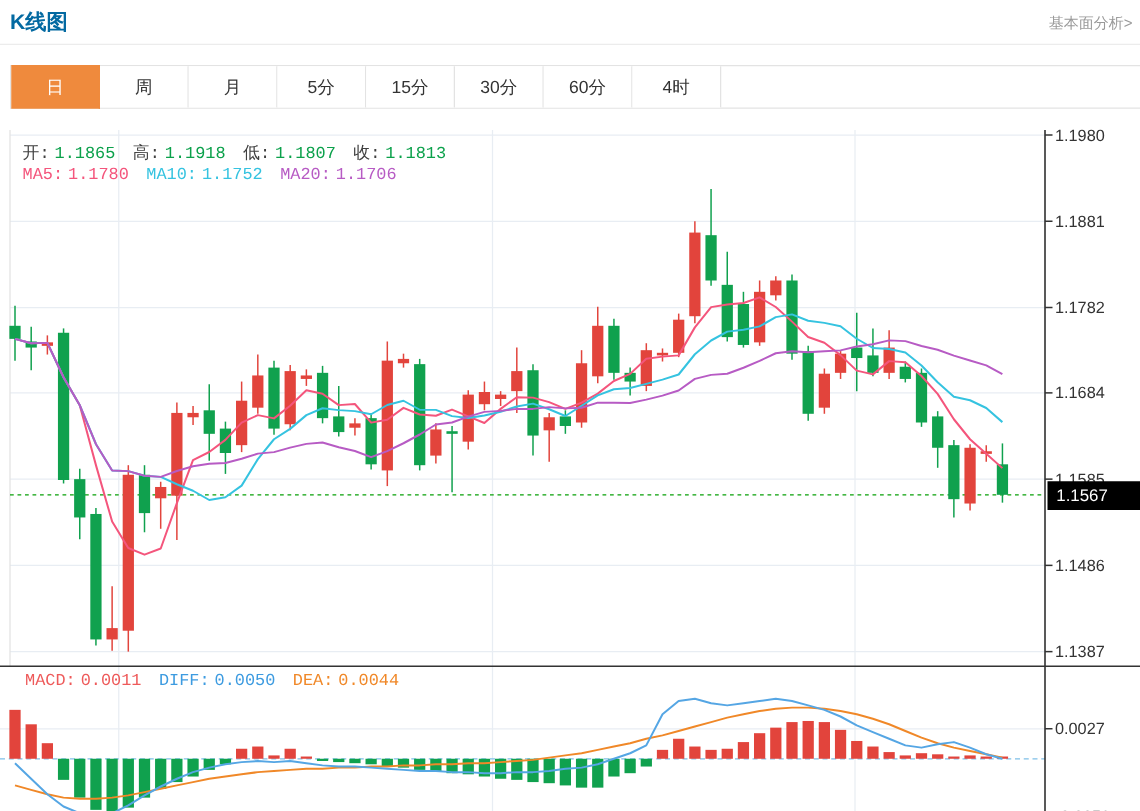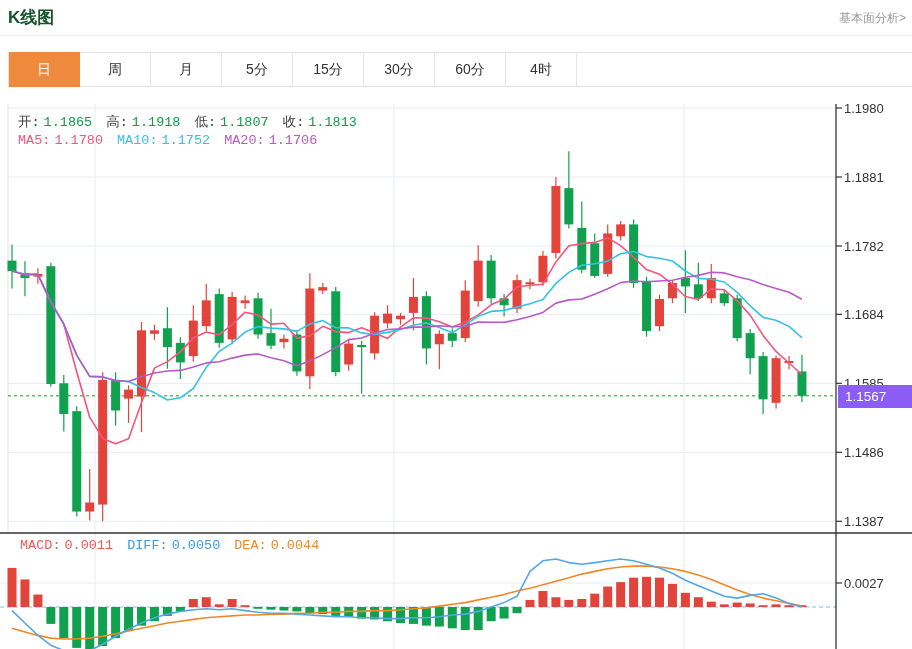--- a/index.html
+++ b/index.html
@@ -1,20 +1,20 @@
 <!DOCTYPE html>
 <html><head>
 <meta charset="utf-8">
 <style>
   * { margin:0; padding:0; box-sizing:border-box; }
   html,body { background:#fff; }
   body { font-family:"Liberation Sans","DejaVu Sans",sans-serif; }
   .page { position:relative; width:912px; height:649px; background:#fff; overflow:hidden; }
 
-  .page-title { position:absolute; left:8px; top:6px; font-size:17px; font-weight:bold; color:#14532d; }
+  .page-title { position:absolute; left:8px; top:6px; font-size:17px; font-weight:bold; color:#0369a1; }
   .fund-link { position:absolute; right:6px; top:10px; font-size:12px; color:#999; text-decoration:none; cursor:pointer; }
   .top-divider { position:absolute; left:0; top:35px; width:912px; height:0; border-bottom:1px solid #ececec; }
 
   .tabs { position:absolute; left:8px; top:52px; width:904px; height:35px; display:flex;
           border-top:1px solid #e3e3e3; border-bottom:1px solid #e3e3e3; border-left:1px solid #e3e3e3; background:#fff; }
   .tab { width:71px; height:100%; line-height:33px; text-align:center; font-size:14px; color:#333;
          border-right:1px solid #e3e3e3; cursor:pointer; background:#fff; }
   .tab.active { background:#ef8a3d; color:#fff; border-color:#ef8a3d; margin:-1px 0; height:35px; line-height:35px; }
 
   .chart-wrap { position:absolute; left:0; top:16px; width:912px; height:649px; pointer-events:none; }
@@ -291,15 +291,15 @@
           <text x="844" y="509.80303030302963" font-size="13" fill="#333" font-family="&quot;Liberation Sans&quot;,&quot;DejaVu Sans&quot;,sans-serif">1.1387</text>
           <line x1="836" y1="567" x2="842" y2="567" stroke="#333333" stroke-width="1.2"></line>
           <text x="844" y="571.5" font-size="13" fill="#333" font-family="&quot;Liberation Sans&quot;,&quot;DejaVu Sans&quot;,sans-serif">0.0027</text>
           <line x1="836" y1="637.2222222222222" x2="842" y2="637.2222222222222" stroke="#333333" stroke-width="1.2"></line>
           <text x="844" y="641.7222222222222" font-size="13" fill="#333" font-family="&quot;Liberation Sans&quot;,&quot;DejaVu Sans&quot;,sans-serif">-0.0052</text>
         </g>
       </svg>
     <div class="legend-row" id="legend-ohlc" style="left:18px; top:97px;"><span class="lab" style="color: rgb(64, 64, 64);">开:</span><span class="pair" style="color: rgb(11, 161, 75);">1.1865</span><span class="lab" style="color: rgb(64, 64, 64);">高:</span><span class="pair" style="color: rgb(11, 161, 75);">1.1918</span><span class="lab" style="color: rgb(64, 64, 64);">低:</span><span class="pair" style="color: rgb(11, 161, 75);">1.1807</span><span class="lab" style="color: rgb(64, 64, 64);">收:</span><span class="pair" style="color: rgb(11, 161, 75);">1.1813</span></div>
     <div class="legend-row" id="legend-ma" style="left:18px; top:117px;"><span class="lab" style="color: rgb(244, 85, 124);">MA5:</span><span class="pair" style="color: rgb(244, 85, 124);">1.1780</span><span class="lab" style="color: rgb(53, 195, 224);">MA10:</span><span class="pair" style="color: rgb(53, 195, 224);">1.1752</span><span class="lab" style="color: rgb(183, 91, 196);">MA20:</span><span class="pair" style="color: rgb(183, 91, 196);">1.1706</span></div>
     <div class="legend-row" id="legend-macd" style="left:20px; top:522px;"><span class="lab" style="color: rgb(238, 90, 90);">MACD:</span><span class="pair" style="color: rgb(238, 90, 90);">0.0011</span><span class="lab" style="color: rgb(61, 155, 224);">DIFF:</span><span class="pair" style="color: rgb(61, 155, 224);">0.0050</span><span class="lab" style="color: rgb(240, 136, 40);">DEA:</span><span class="pair" style="color: rgb(240, 136, 40);">0.0044</span></div>
-    <div class="price-badge" id="price-badge" style="background: #8b5cf6;">1.1567</div>
+    <div class="price-badge" id="price-badge" style="background: #000000;">1.1567</div>
   </div>
 </div>
 
 </body></html>

